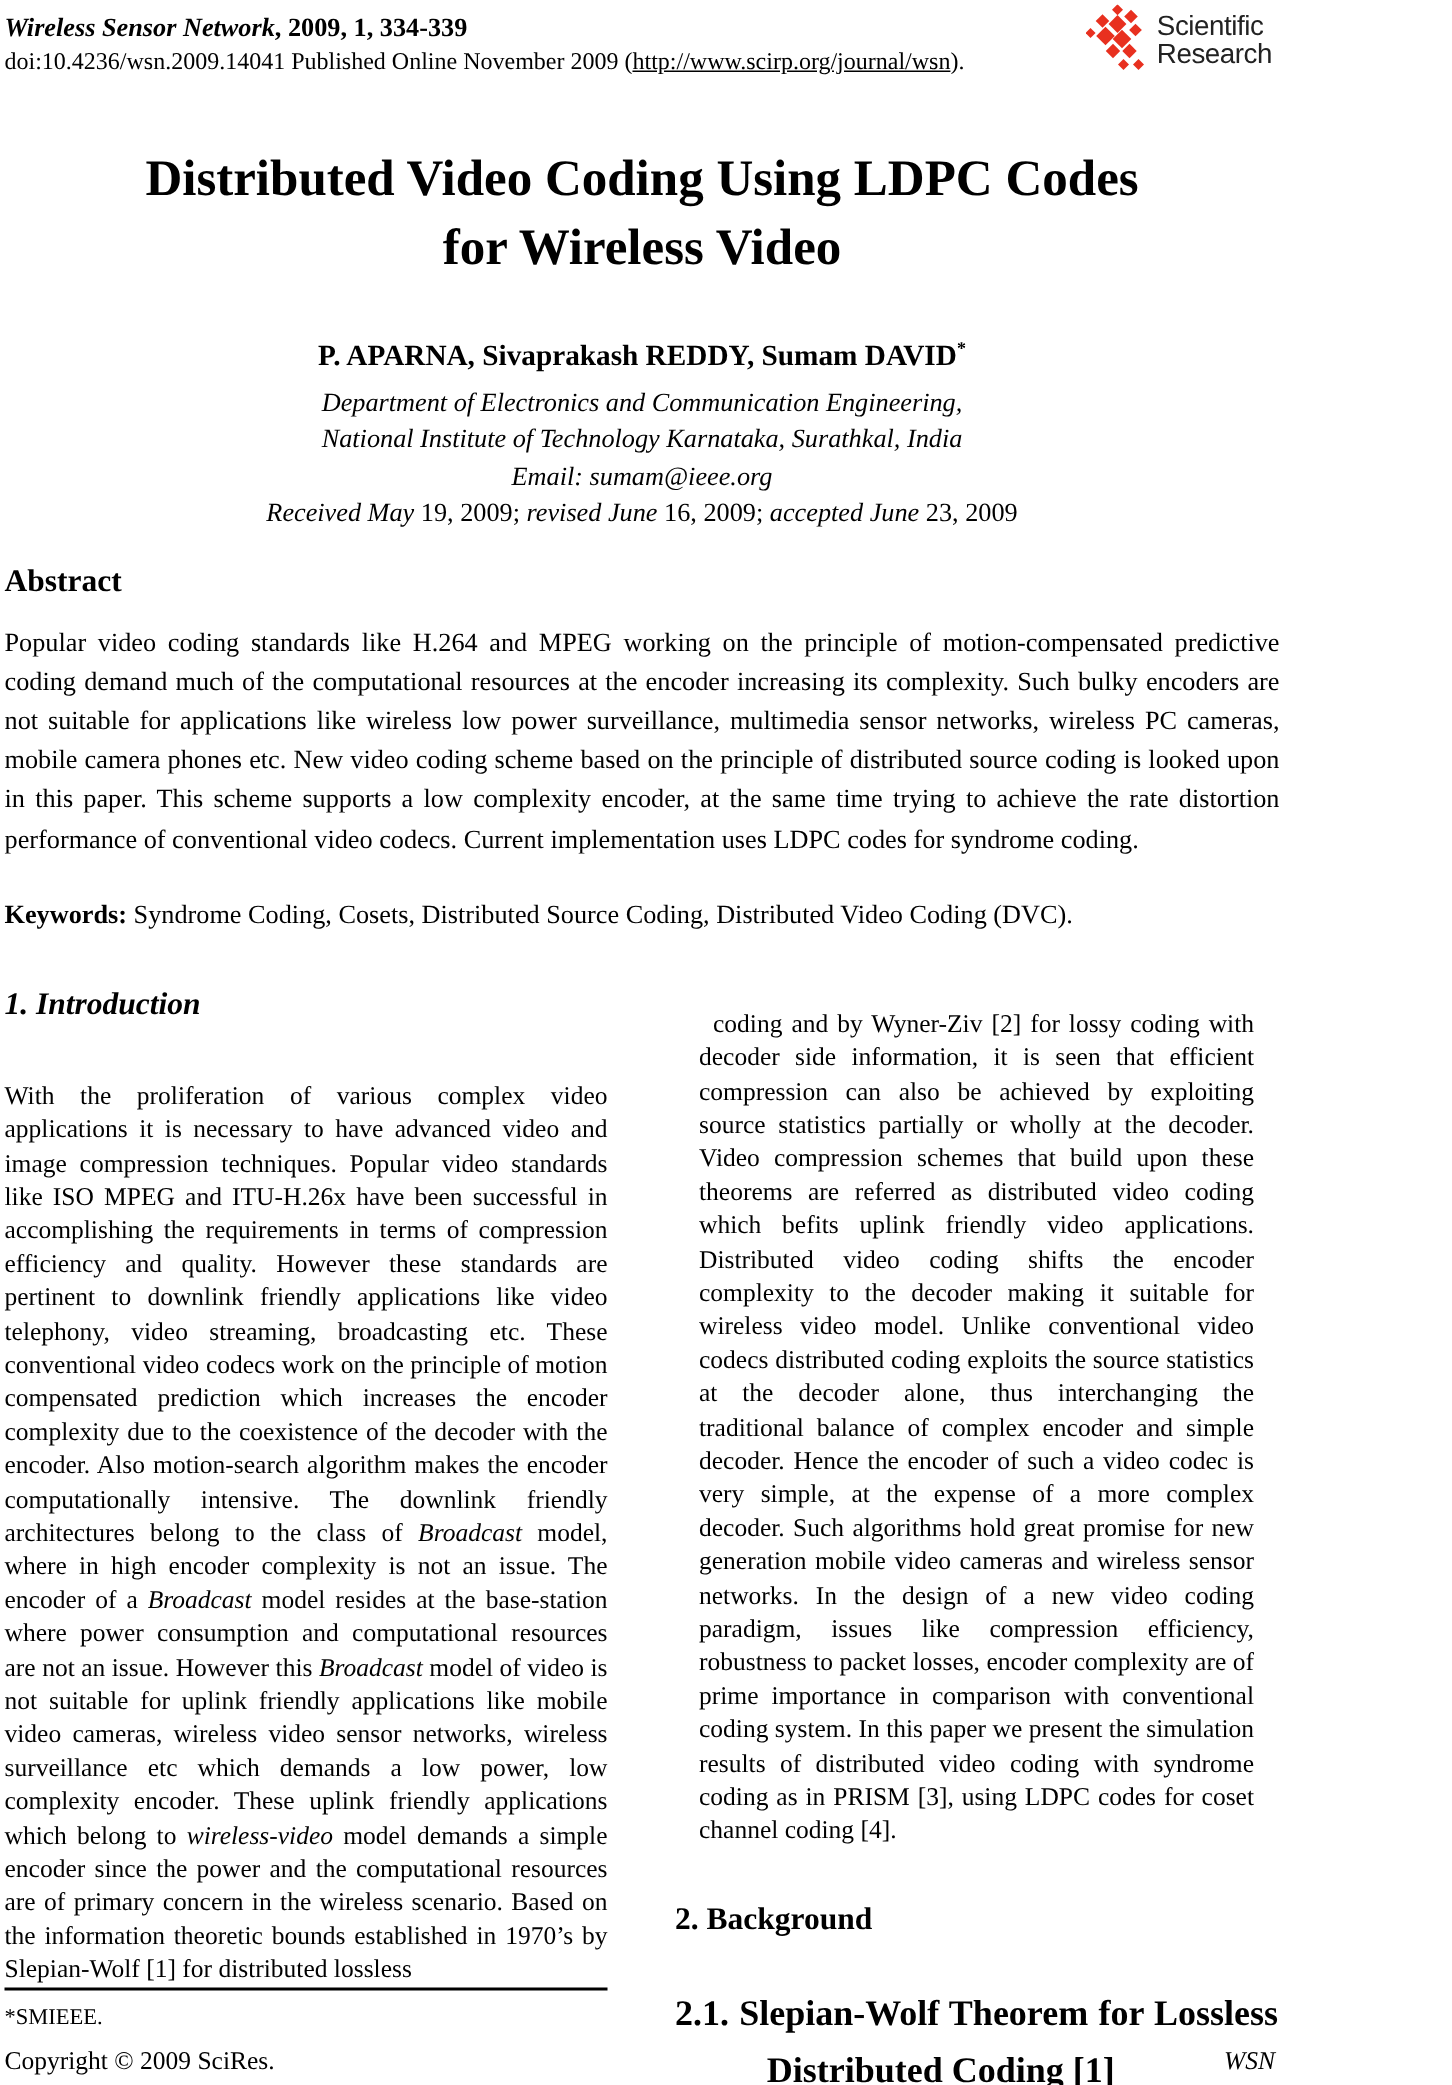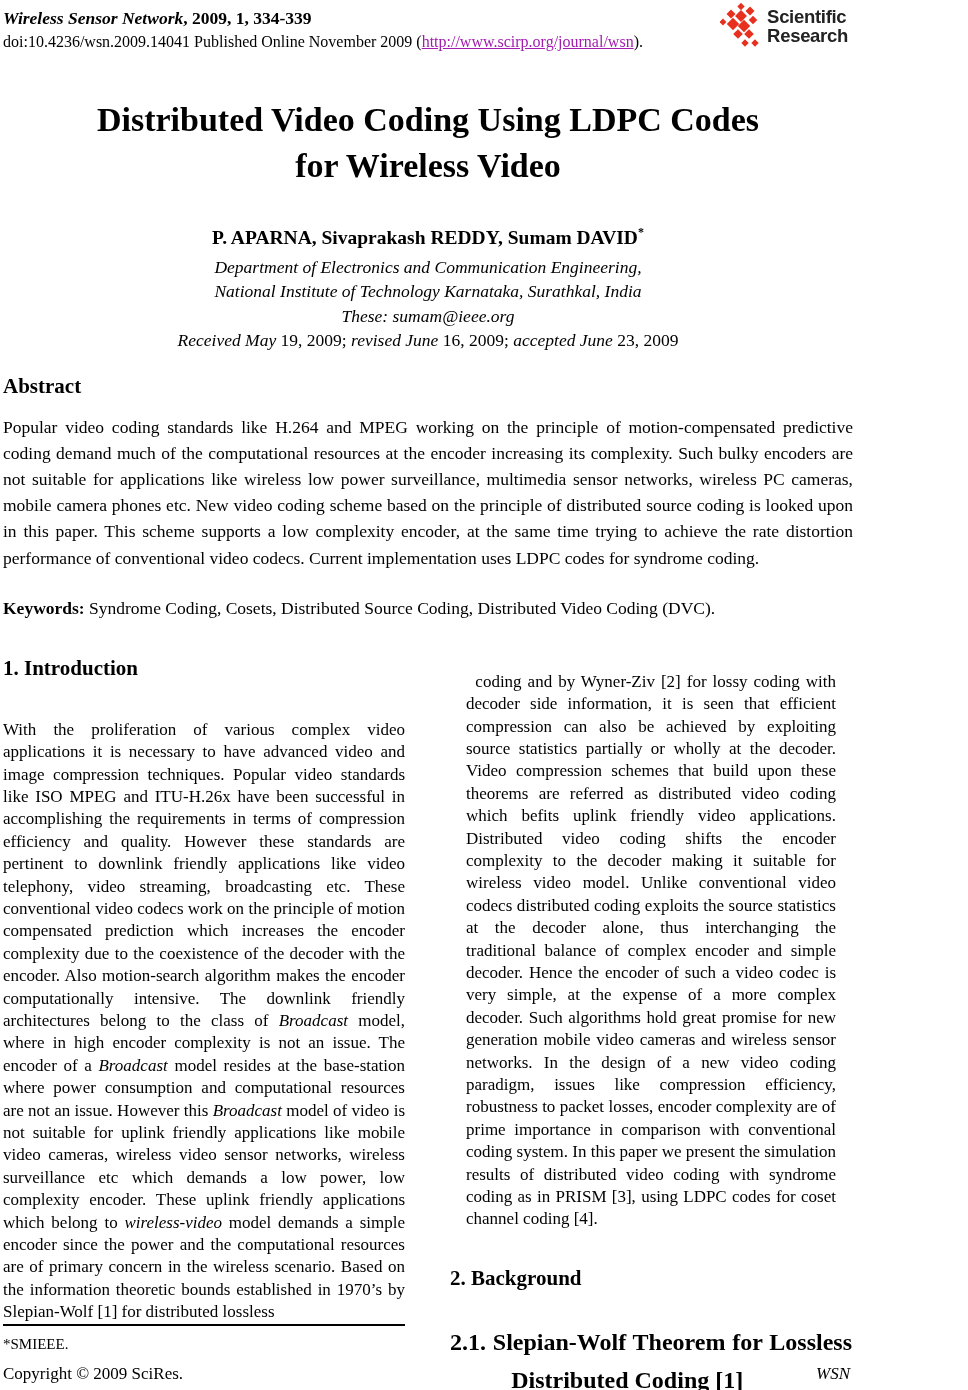--- a/index.html
+++ b/index.html
@@ -10,26 +10,25 @@
     background: #ffffff;
     color: #000000;
     font-family: "Liberation Serif", "DejaVu Serif", serif;
     overflow: hidden;
   }
   
   .header { position: relative; padding: 7px 4px 0 3px; }
   .journal-line { font-size: 17.5px; font-weight: bold; line-height: 22px; }
   .journal-name { font-style: italic; }
   .doi-line { font-size: 16px; font-weight: normal; line-height: 22px; margin-top: 2px; }
-  .doi-link { color: #a21caf; text-decoration: underline; }
+  .doi-link { color: #000000; text-decoration: underline; }
   .logo {
     position: absolute; top: 3px; right: 8px;
     display: flex; align-items: center; gap: 3px;
     font-family: "Liberation Sans", "DejaVu Sans", sans-serif;
-    font-weight: bold;
   }
   .logo-text { font-size: 18.5px; line-height: 19px; color: #222222; letter-spacing: -0.3px; }
   
   .title {
     margin-top: 44px; text-align: center;
     font-size: 34px; font-weight: bold; line-height: 46px;
   }
   .authors { margin-top: 30px; text-align: center; }
   .author-names { font-size: 19.5px; font-weight: bold; line-height: 26px; }
   .author-names sup { font-size: 12px; }
@@ -42,21 +41,21 @@
     margin: 15px 3px 0 3px; font-size: 17.5px; line-height: 26.2px;
     text-align: justify;
   }
   .keywords { margin: 24px 3px 0 3px; font-size: 17.5px; line-height: 26px; }
   .keywords b { font-weight: bold; }
   
   .columns { display: flex; gap: 45px; margin: 34px 4px 0 3px; height: 692px; }
   .col { flex: 1 1 0; min-width: 0; font-size: 17px; line-height: 22.4px; text-align: justify; }
   .col-left { display: flex; flex-direction: column; }
   .sec-heading { font-size: 21px; font-weight: bold; line-height: 26px; text-align: left; }
-  .intro-heading { margin-bottom: 38px; }
+  .intro-heading { margin-bottom: 38px; font-style: italic; }
   .col-left p { margin: 0; }
   .col-right p.cont { text-indent: 0.55em; margin: 16px; }
   .bg-heading { margin-top: 34px; }
   .sub-heading {
     margin-top: 32px; font-size: 24px; font-weight: bold; line-height: 38px;
     padding-left: 2.55em; text-indent: -2.55em; text-align: justify;
   }
   .consider { margin-top: 28px; }
   
   .footnote-block { margin-top: auto; }
@@ -108,21 +107,21 @@
 
   <div class="title">
     <div>Distributed Video Coding Using LDPC Codes</div>
     <div>for Wireless Video</div>
   </div>
 
   <div class="authors">
     <div class="author-names"><span>P. APARNA, Sivaprakash REDDY, Sumam DAVID</span><sup>*</sup></div>
     <div class="affil affil-first">Department of Electronics and Communication Engineering,</div>
     <div class="affil">National Institute of Technology Karnataka, Surathkal, India</div>
-    <div class="affil">These: sumam@ieee.org</div>
+    <div class="affil">Email: sumam@ieee.org</div>
     <div class="dates"><i>Received May </i><span>19, 2009; </span><i>revised June </i><span>16, 2009; </span><i>accepted June </i><span>23, 2009</span></div>
   </div>
 
   <div class="abstract-heading">Abstract</div>
   <div class="abstract-text">Popular video coding standards like H.264 and MPEG working on the principle of motion-compensated predictive coding demand much of the computational resources at the encoder increasing its complexity. Such bulky encoders are not suitable for applications like wireless low power surveillance, multimedia sensor networks, wireless PC cameras, mobile camera phones etc. New video coding scheme based on the principle of distributed source coding is looked upon in this paper. This scheme supports a low complexity encoder, at the same time trying to achieve the rate distortion performance of conventional video codecs. Current implementation uses LDPC codes for syndrome coding.</div>
 
   <div class="keywords">
     <b>Keywords:</b><span> Syndrome Coding, Cosets, Distributed Source Coding, Distributed Video Coding (DVC).</span>
   </div>
 

